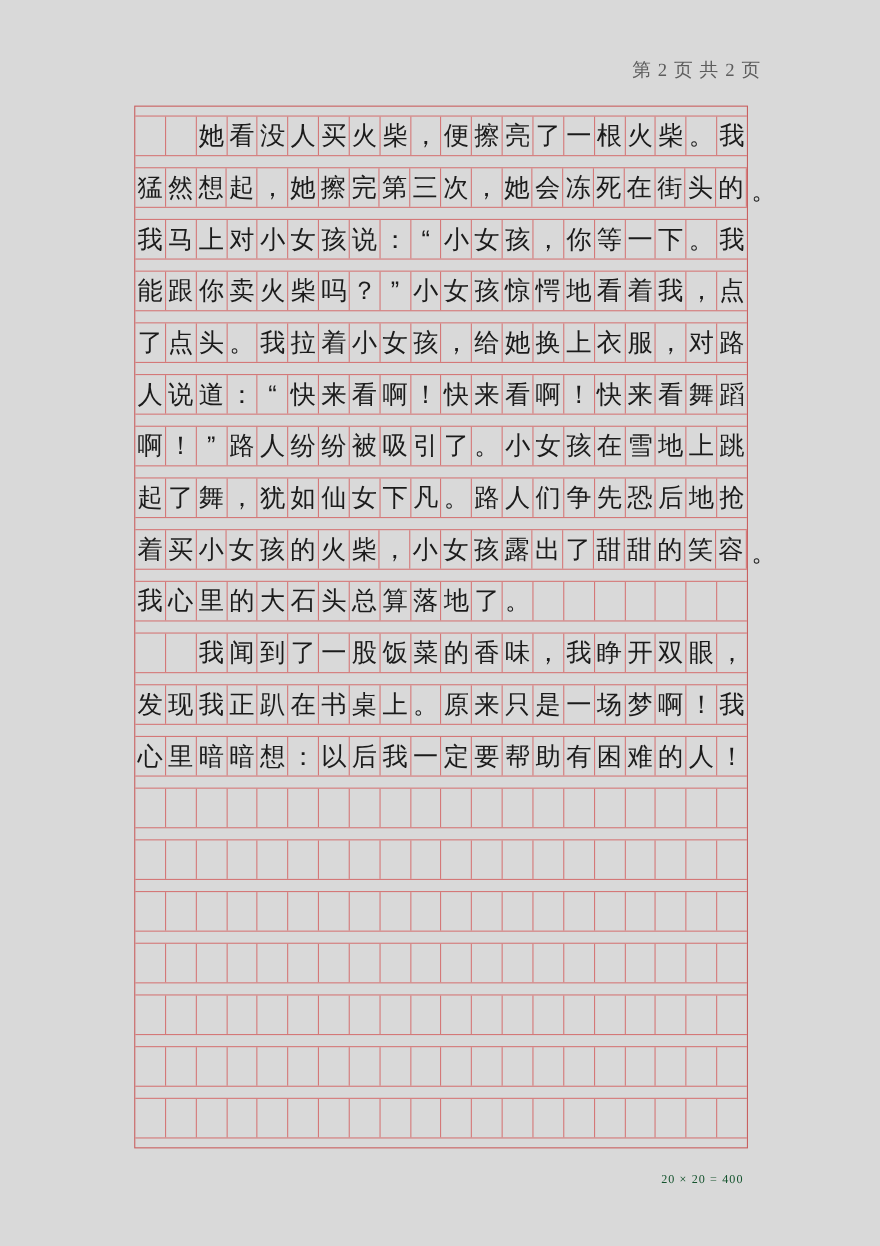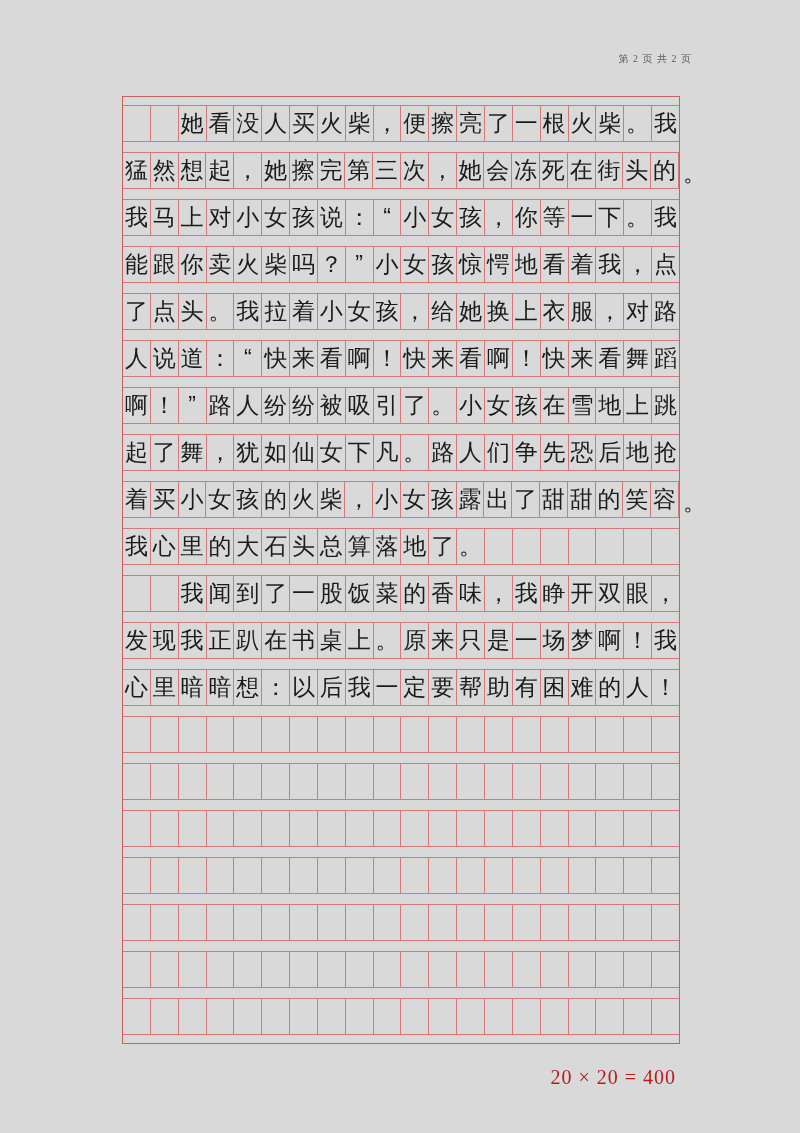--- a/index.html
+++ b/index.html
@@ -9,21 +9,21 @@
     height: 1133px;
     background: #d9d9d9;
     overflow: hidden;
     font-family: "Liberation Sans", sans-serif;
   }
   .page-header {
     position: absolute;
     top: 52px;
     right: 108px;
     font-family: "Liberation Serif", "DejaVu Serif", serif;
-    font-size: 10px;
+    font-size: 17px;
     color: #5d5d5d;
     letter-spacing: 1px;
     white-space: pre;
   }
   .grid {
     position: absolute;
     left: 122px;
     top: 96px;
     width: 556px;
     border: 1px solid #c96060;
@@ -60,22 +60,22 @@
     padding-left: 4px;
     font-size: 23px;
     color: #1b1b1b;
     white-space: nowrap;
   }
   .grid-footer {
     position: absolute;
     top: 1066px;
     right: 124px;
     font-family: "Liberation Serif", "DejaVu Serif", serif;
-    font-size: 20px;
-    color: #b91c1c;
+    font-size: 11px;
+    color: #14532d;
     letter-spacing: 1px;
     white-space: pre;
   }
 </style>
 </head>
 <body>
 
 <div class="screen">
   <div class="page-header">第 2 页 共 2 页</div>
 

